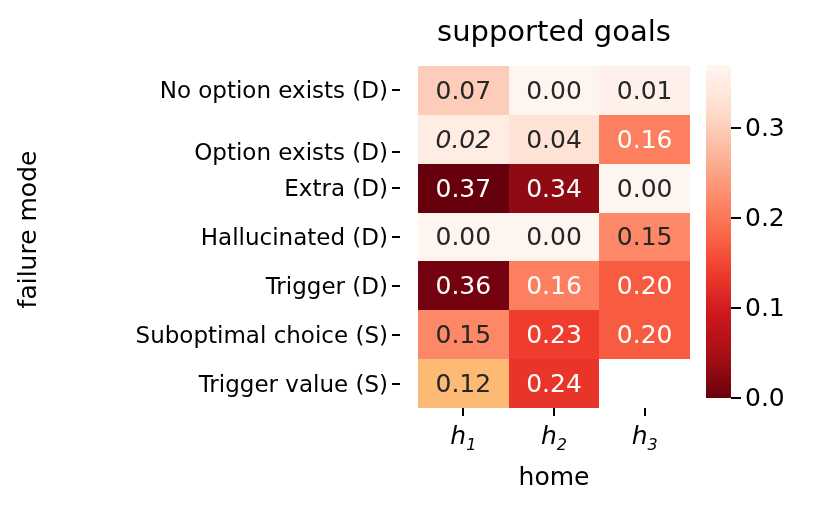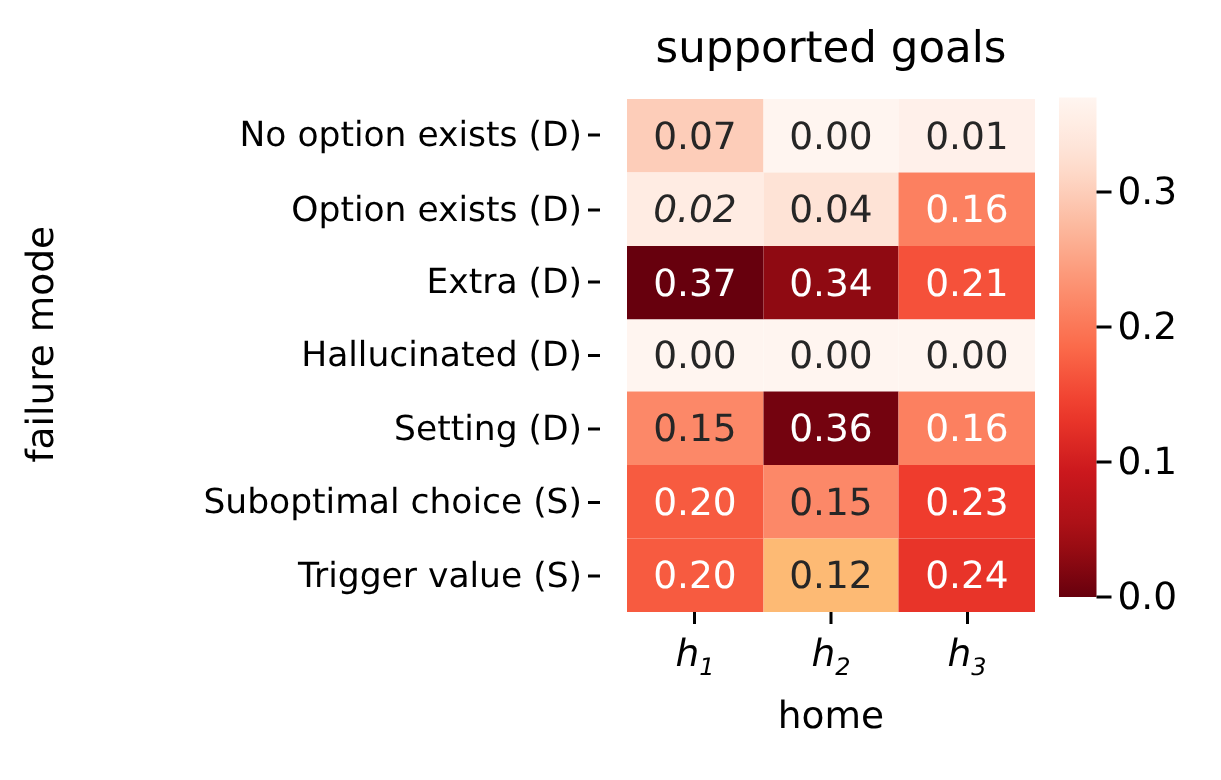--- a/index.html
+++ b/index.html
@@ -185,34 +185,34 @@
 
   <div id="y-axis-title">failure mode</div>
 
   <div id="x-axis-title">home</div>
 
   <div id="ytick-labels">
       <div class="ytick-row" style="top: 0px; height: 48.8571px;">
         <span class="ytick-text">No option exists (D)</span>
         <span class="ytick-mark" style="top: 23.4286px;"></span>
       </div>
-      <div class="ytick-row" style="top: 50px; height: 48.8571px;">
+      <div class="ytick-row" style="top: 62px; height: 48.8571px;">
         <span class="ytick-text">Option exists (D)</span>
         <span class="ytick-mark" style="top: 23.4286px;"></span>
       </div>
       <div class="ytick-row" style="top: 97.7143px; height: 48.8571px;">
         <span class="ytick-text">Extra (D)</span>
         <span class="ytick-mark" style="top: 23.4286px;"></span>
       </div>
       <div class="ytick-row" style="top: 146.571px; height: 48.8571px;">
         <span class="ytick-text">Hallucinated (D)</span>
         <span class="ytick-mark" style="top: 23.4286px;"></span>
       </div>
       <div class="ytick-row" style="top: 195.429px; height: 48.8571px;">
-        <span class="ytick-text">Setting (D)</span>
+        <span class="ytick-text">Trigger (D)</span>
         <span class="ytick-mark" style="top: 23.4286px;"></span>
       </div>
       <div class="ytick-row" style="top: 244.286px; height: 48.8571px;">
         <span class="ytick-text">Suboptimal choice (S)</span>
         <span class="ytick-mark" style="top: 23.4286px;"></span>
       </div>
       <div class="ytick-row" style="top: 293.143px; height: 48.8571px;">
         <span class="ytick-text">Trigger value (S)</span>
         <span class="ytick-mark" style="top: 23.4286px;"></span>
       </div>
@@ -235,23 +235,20 @@
         <span class="cell-text" style="color: rgb(38, 38, 38);">0.04</span>
       </div>
       <div class="cell" style="background: rgb(252, 128, 96);">
         <span class="cell-text" style="color: rgb(255, 255, 255);">0.16</span>
       </div>
       <div class="cell" style="background: rgb(103, 0, 13);">
         <span class="cell-text" style="color: rgb(255, 255, 255);">0.37</span>
       </div>
       <div class="cell" style="background: rgb(143, 10, 18);">
         <span class="cell-text" style="color: rgb(255, 255, 255);">0.34</span>
-      </div>
-      <div class="cell" style="background: rgb(245, 81, 58);">
-        <span class="cell-text" style="color: rgb(255, 255, 255);">0.21</span>
       </div>
       <div class="cell" style="background: rgb(255, 245, 240);">
         <span class="cell-text" style="color: rgb(38, 38, 38);">0.00</span>
       </div>
       <div class="cell" style="background: rgb(255, 245, 240);">
         <span class="cell-text" style="color: rgb(38, 38, 38);">0.00</span>
       </div>
       <div class="cell" style="background: rgb(255, 245, 240);">
         <span class="cell-text" style="color: rgb(38, 38, 38);">0.00</span>
       </div>

